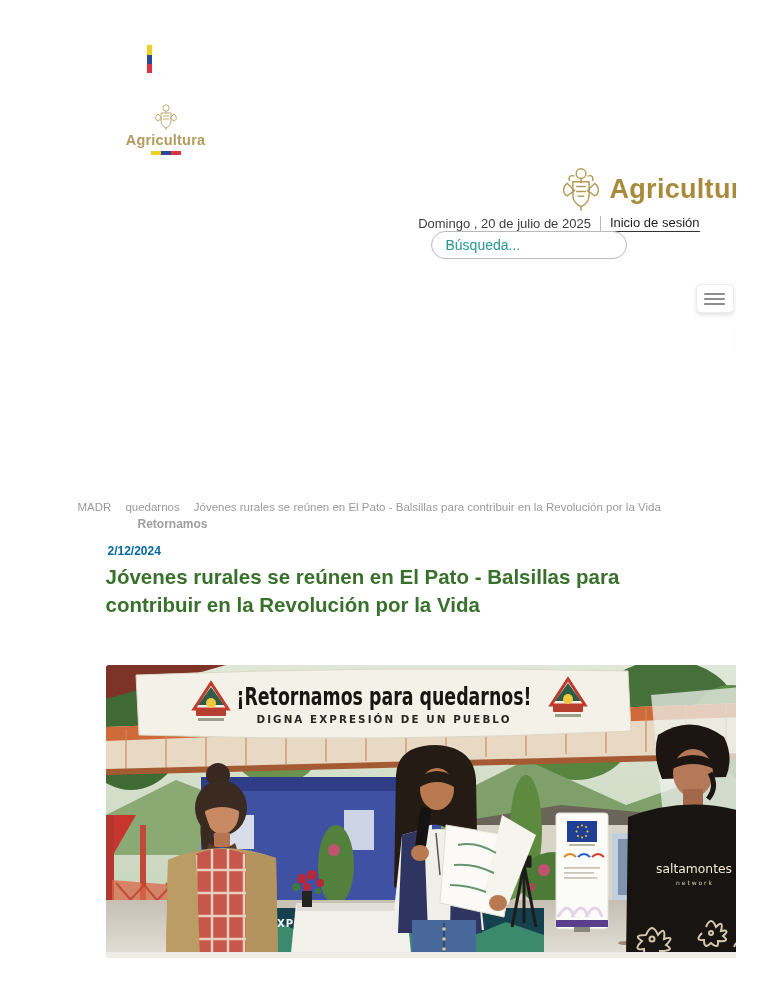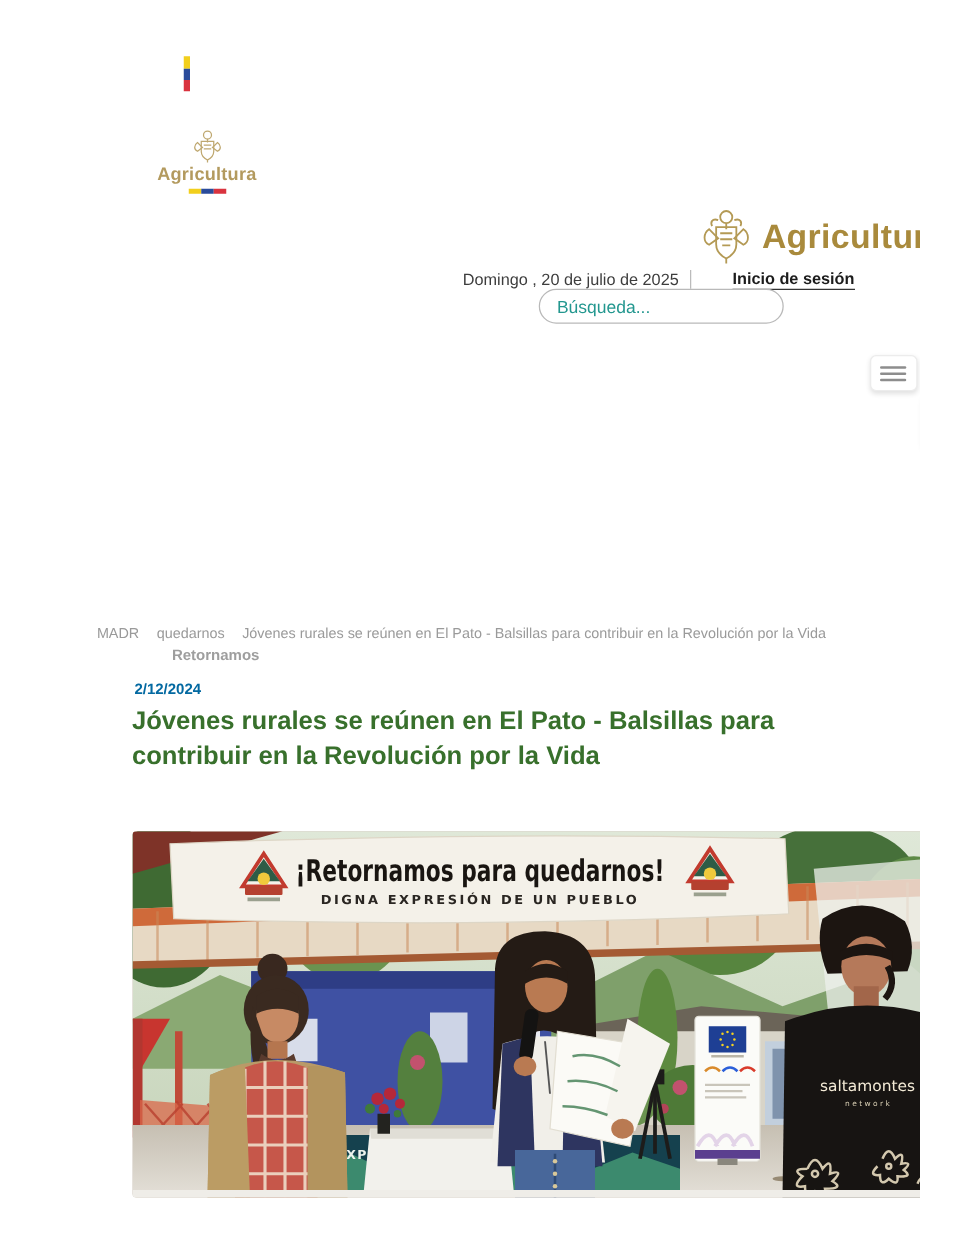--- a/index.html
+++ b/index.html
@@ -17,23 +17,23 @@
   .logo-left { position:absolute; left:88px; top:103px; width:80px; text-align:center; }
   .logo-left .crest { display:block; margin:0 auto 1px; }
   .logo-left .lbl { font-size:14.5px; font-weight:600; color:#b39a5e; letter-spacing:0.2px; }
   .logo-left .mini-flag { width:30px; height:3.5px; margin:3px auto 0; display:flex; }
   .logo-left .mini-flag i { flex:1; }
 
   
   .logo-right { position:absolute; left:522px; top:166px; display:flex; align-items:center; gap:8px; }
   .logo-right .lbl { font-size:27px; font-weight:bold; color:#a98a3c; letter-spacing:0.3px; }
 
-  .date-row { position:absolute; top:215px; right:52px; display:flex; align-items:center; font-size:13px; color:#3d3d3d; }
+  .date-row { position:absolute; top:215px; right:36px; display:flex; align-items:center; font-size:13px; color:#3d3d3d; }
   .date-row .sep { width:1px; height:15px; background:#bbb; margin:0 9px; }
-  .login-link { font-weight:bold; color:#1c1c1c; border-bottom:1px solid #333; padding-bottom:1px; cursor:pointer;margin-left:24px; }
+  .login-link { font-weight:normal; color:#1c1c1c; border-bottom:1px solid #333; padding-bottom:1px; cursor:pointer; }
 
   .search-wrap { position:absolute; left:393px; top:231px; }
   .search-input { width:196px; height:28px; border:1px solid #b9b9b9; border-radius:14px; padding:0 14px; font-size:14px; color:#14532d; outline:none; font-family:"Liberation Sans", sans-serif; }
   .search-input::placeholder { color:#23978f; opacity:1; }
 
   .menu-btn { position:absolute; left:658px; top:284px; width:38px; height:29px; background:#fff; border:1px solid #ececec; border-radius:5px; box-shadow:0 2px 4px rgba(0,0,0,0.12); display:flex; flex-direction:column; justify-content:center; align-items:center; gap:3px; cursor:pointer; }
   .menu-btn i { display:block; width:21px; height:2px; background:#8d8d8d; border-radius:1px; }
 
   .a11y-btn { position:absolute; left:701px; top:316px; width:42px; height:45px; background:#fefefe; border-radius:6px 0 0 6px; box-shadow:0 1px 5px rgba(0,0,0,0.10); display:flex; align-items:center; justify-content:center; cursor:pointer; }
 

